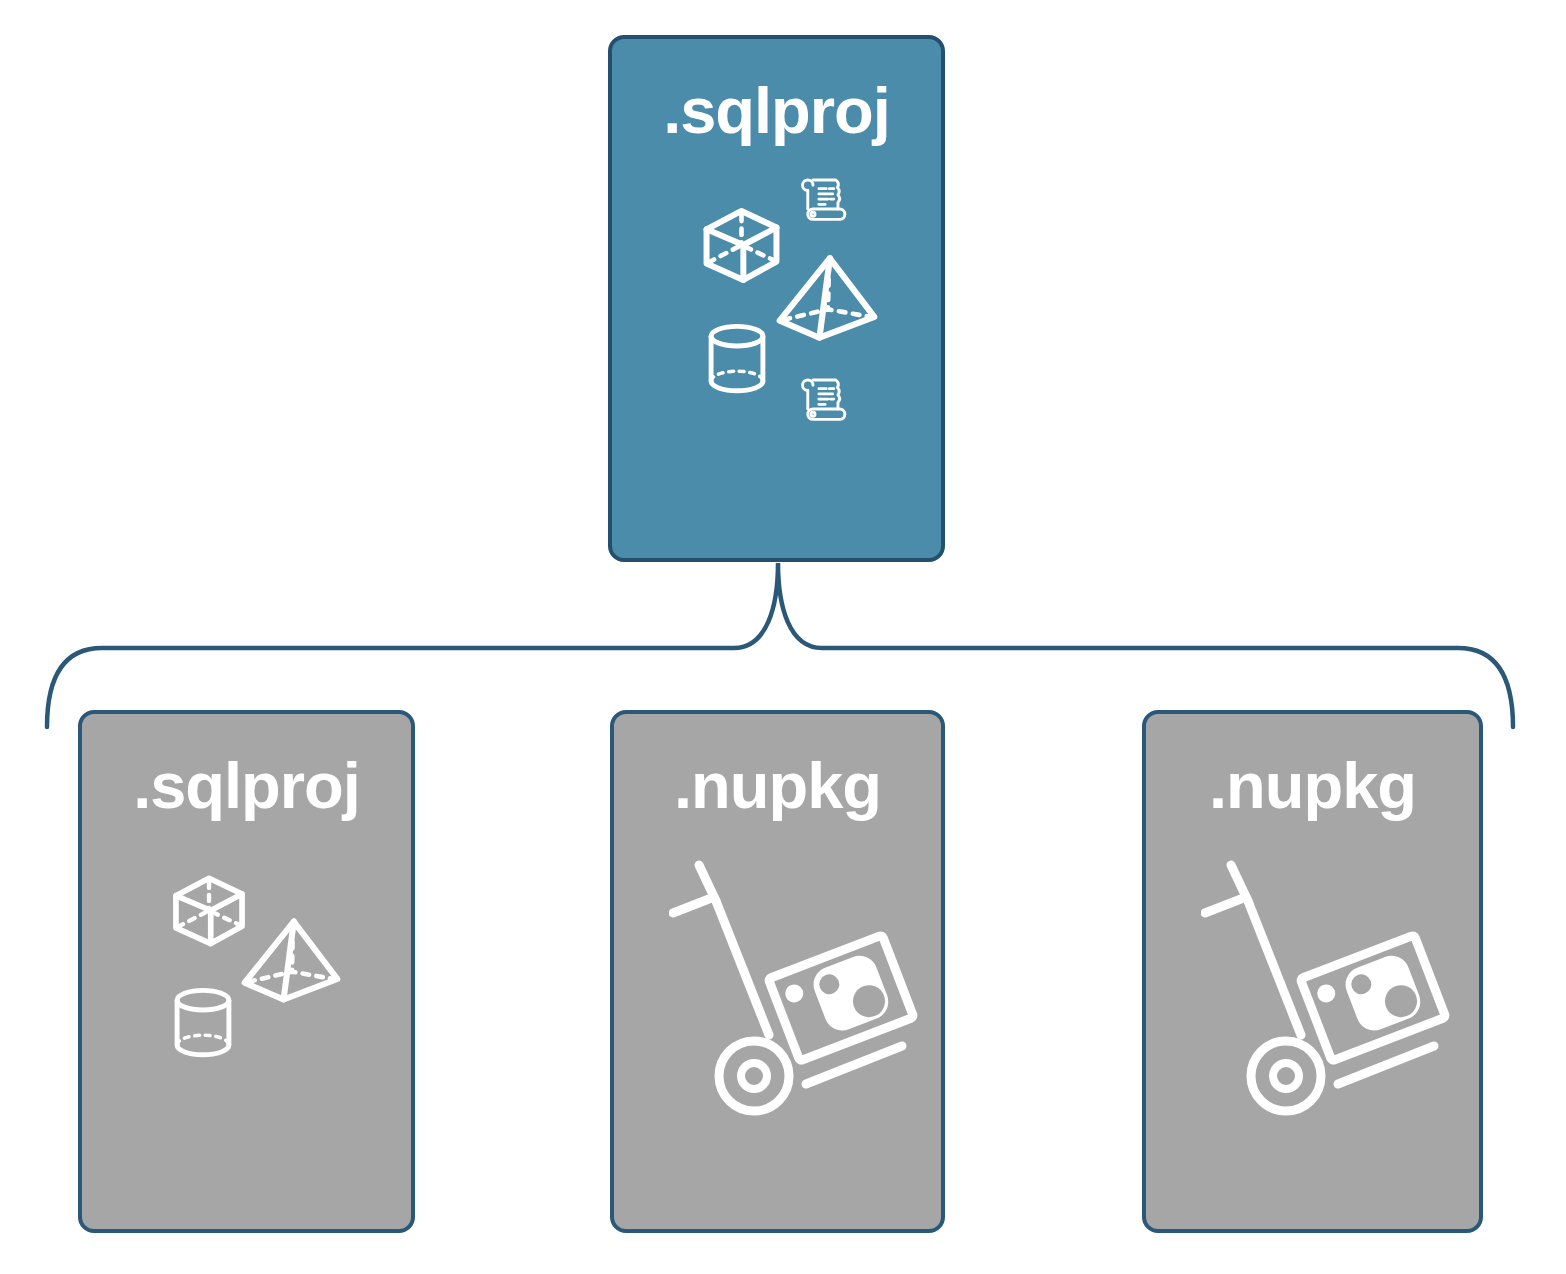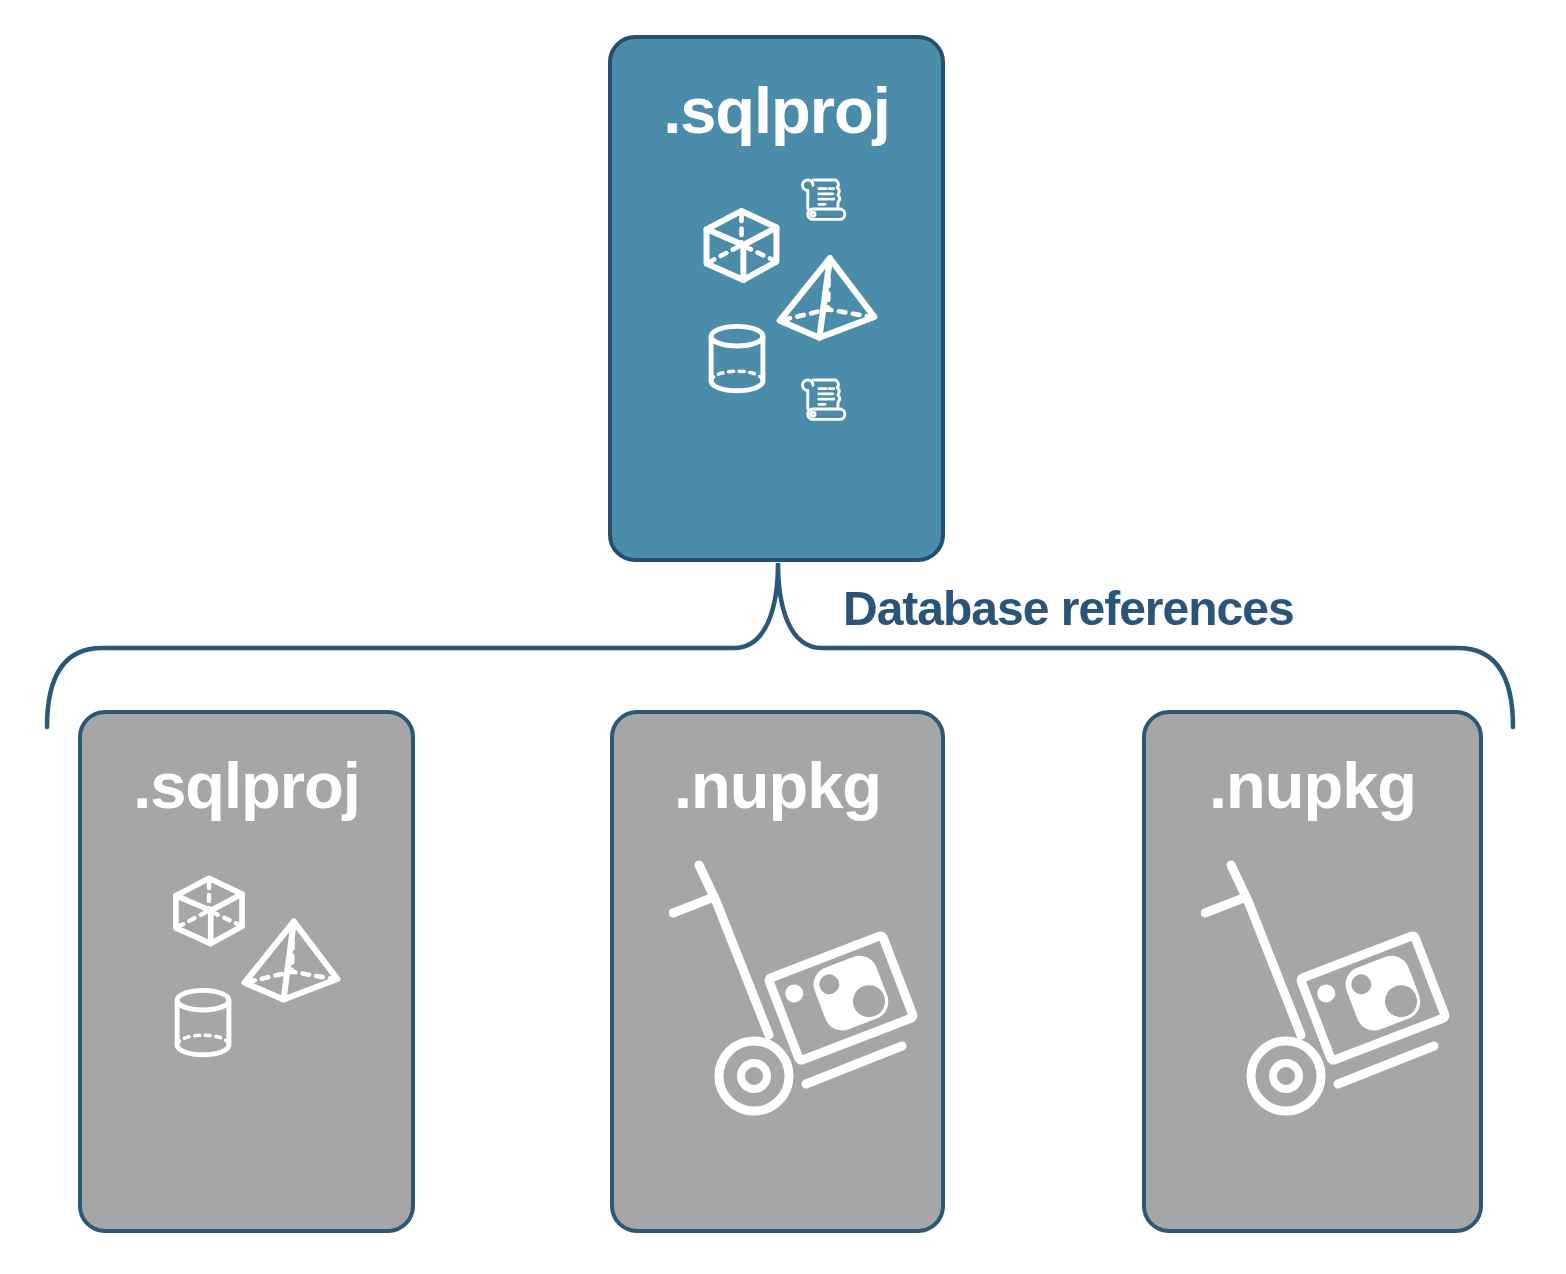--- a/index.html
+++ b/index.html
@@ -1,20 +1,20 @@
 <!DOCTYPE html>
 <html><head>
 <meta charset="utf-8">
 <style>
   html,body{margin:0;padding:0;background:#ffffff;}
   .canvas{
     position:relative;width:1566px;height:1274px;background:#ffffff;overflow:hidden;
     font-family:"Liberation Sans", sans-serif;
   }
-  .card{position:absolute;box-sizing:border-box;border-radius:27px;}
+  .card{position:absolute;box-sizing:border-box;border-radius:16px;}
   .card-top{
     left:608px;top:35px;width:337px;height:527px;
     background:#4A8CAA;border:4px solid #24506E;
   }
   .card-gray{
     width:337px;height:523px;top:710px;
     background:#A6A6A6;border:4px solid #2A5878;
   }
   .card-a{left:78px;}
   .card-b{left:610px;width:335px;}
@@ -140,21 +140,20 @@
       </svg>
     <svg class="ic t-scroll2">
         <use href="#sym-scroll"></use>
       </svg>
   </div>
 
   <svg class="brace" viewBox="0 0 1480 185">
     <path d="M7 172 C7 133 17 93 62 93 L694 93 C727 93 738 51 738 8
              C738 51 749 93 782 93 L1418 93 C1463 93 1473 133 1473 172"></path>
   </svg>
-  <div class="brace-label">Database references</div>
 
   <div class="card card-gray card-a">
     <div class="card-title">.sqlproj</div>
     <svg class="ic g-cube">
         <use href="#sym-cube"></use>
       </svg>
     <svg class="ic g-pyr">
         <use href="#sym-pyramid"></use>
       </svg>
     <svg class="ic g-cyl">

